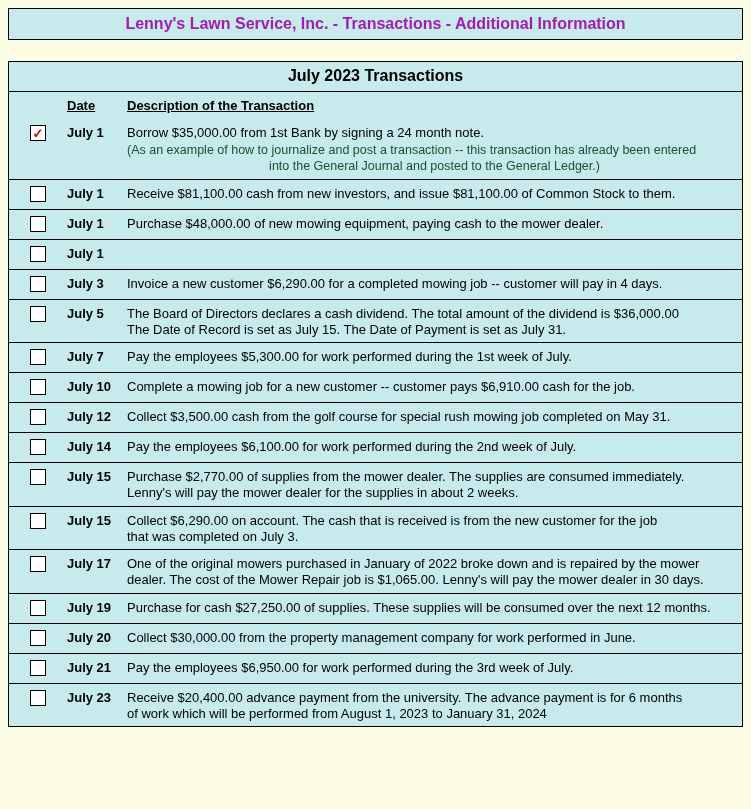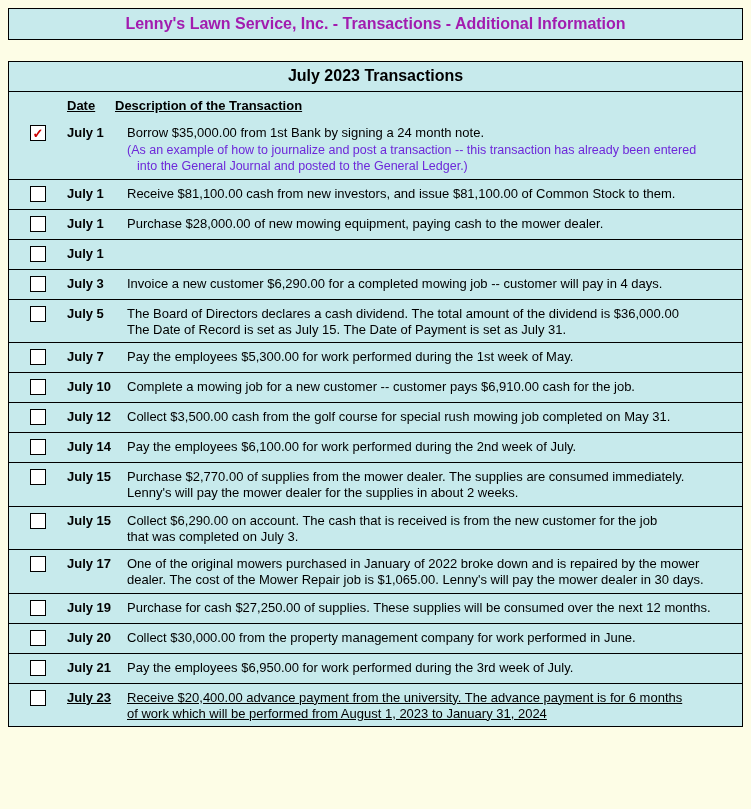--- a/index.html
+++ b/index.html
@@ -34,30 +34,30 @@
     padding: 5px 0 6px 0;
   }
   .header-row {
     display: flex;
     padding: 6px 0 6px 0;
     font-weight: bold;
     text-decoration: underline;
     font-size: 13px;
   }
   .col-check { width: 58px; flex-shrink:0; }
-  .col-date  { width: 48px; flex-shrink:0; padding-right:16px; }
+  .col-date  { width: 60px; flex-shrink:0; padding-right:16px; }
   .col-desc  { flex: 1; padding-right: 8px; }
   .trow {
     display: flex;
     align-items: flex-start;
     border-bottom: 1px solid #000;
     padding: 4px 0 4px 0;
     min-height: 30px;
   }
-  .trow:last-child { border-bottom: none; text-decoration: underline; }
+  .trow:last-child { border-bottom: none; }
   .check {
     width: 58px;
     display: flex;
     justify-content: center;
     align-items: flex-start;
     padding-top: 2px;
   }
   .check .box {
     width: 16px; height: 16px;
     border: 1.5px solid #000;
@@ -78,26 +78,26 @@
     padding-top: 2px;
   }
   .desc {
     flex: 1;
     font-size: 13px;
     line-height: 1.25;
     padding-right: 10px;
     padding-top: 2px;
   }
   .note-red {
-    color: #6d28d9;
+    color: #14532d;
     font-size: 12.5px;
     margin-top: 2px;
     line-height: 1.25;
   }
-  .note-red .indent { padding-left: 10px; display:block; }
+  .note-red .indent { padding-left: 10px; display:block;text-align:center; }
 </style>
 </head>
 <body>
 
 <div class="title-bar">Lenny's Lawn Service, Inc.  -  Transactions  -  Additional Information</div>
 
 <div class="main-box">
   <div class="section-title">July 2023 Transactions</div>
 
   <div class="header-row">
@@ -119,21 +119,21 @@
           <div class="box"></div>
         </div>
         <div class="date">July 1</div>
         <div class="desc">Receive $81,100.00 cash from new investors, and issue $81,100.00 of Common Stock to them.</div>
       </div>
       <div class="trow">
         <div class="check">
           <div class="box"></div>
         </div>
         <div class="date">July 1</div>
-        <div class="desc">Purchase $28,000.00 of new mowing equipment, paying cash to the mower dealer.</div>
+        <div class="desc">Purchase $48,000.00 of new mowing equipment, paying cash to the mower dealer.</div>
       </div>
       <div class="trow">
         <div class="check">
           <div class="box"></div>
         </div>
         <div class="date">July 1</div>
       </div>
       <div class="trow">
         <div class="check">
           <div class="box"></div>
@@ -146,21 +146,21 @@
           <div class="box"></div>
         </div>
         <div class="date">July 5</div>
         <div class="desc">The Board of Directors declares a cash dividend.  The total amount of the dividend is $36,000.00<br>The Date of Record is set as July 15.  The Date of Payment is set as July 31.</div>
       </div>
       <div class="trow">
         <div class="check">
           <div class="box"></div>
         </div>
         <div class="date">July 7</div>
-        <div class="desc">Pay the employees $5,300.00 for work performed during the 1st week of May.</div>
+        <div class="desc">Pay the employees $5,300.00 for work performed during the 1st week of July.</div>
       </div>
       <div class="trow">
         <div class="check">
           <div class="box"></div>
         </div>
         <div class="date">July 10</div>
         <div class="desc">Complete a mowing job for a new customer -- customer pays $6,910.00 cash for the job.</div>
       </div>
       <div class="trow">
         <div class="check">

